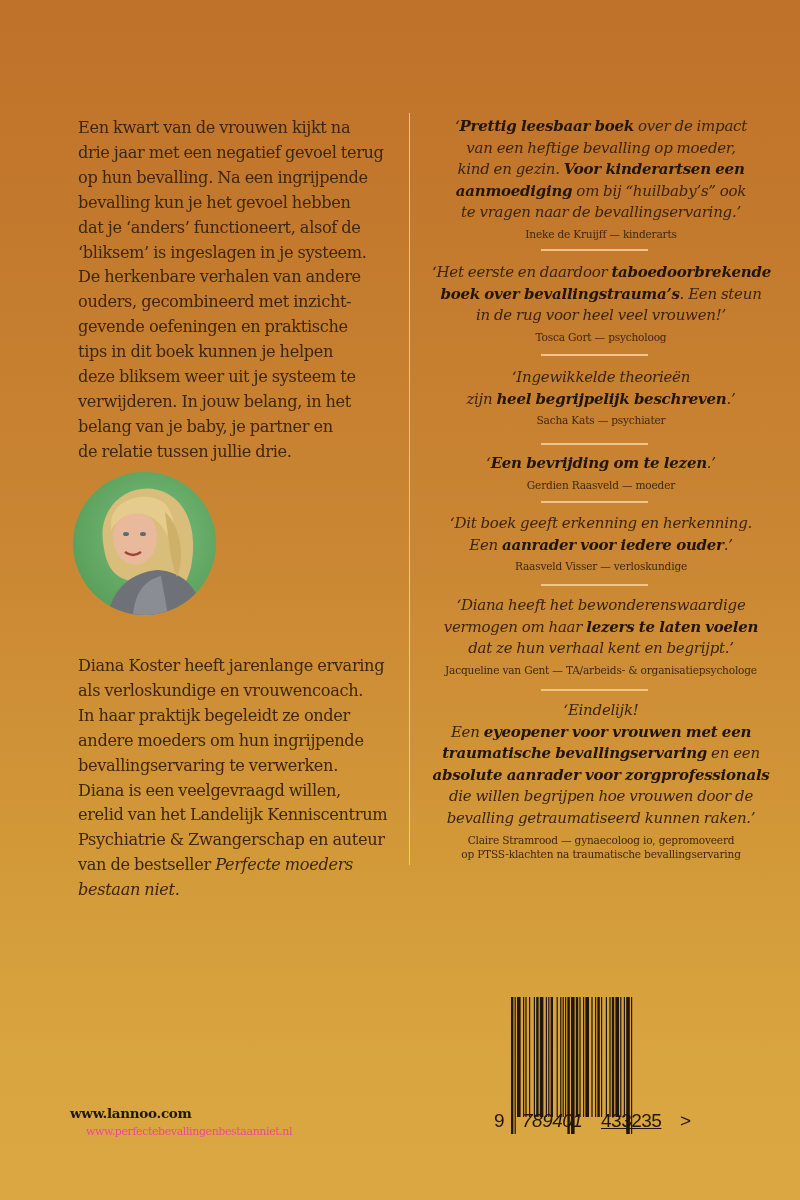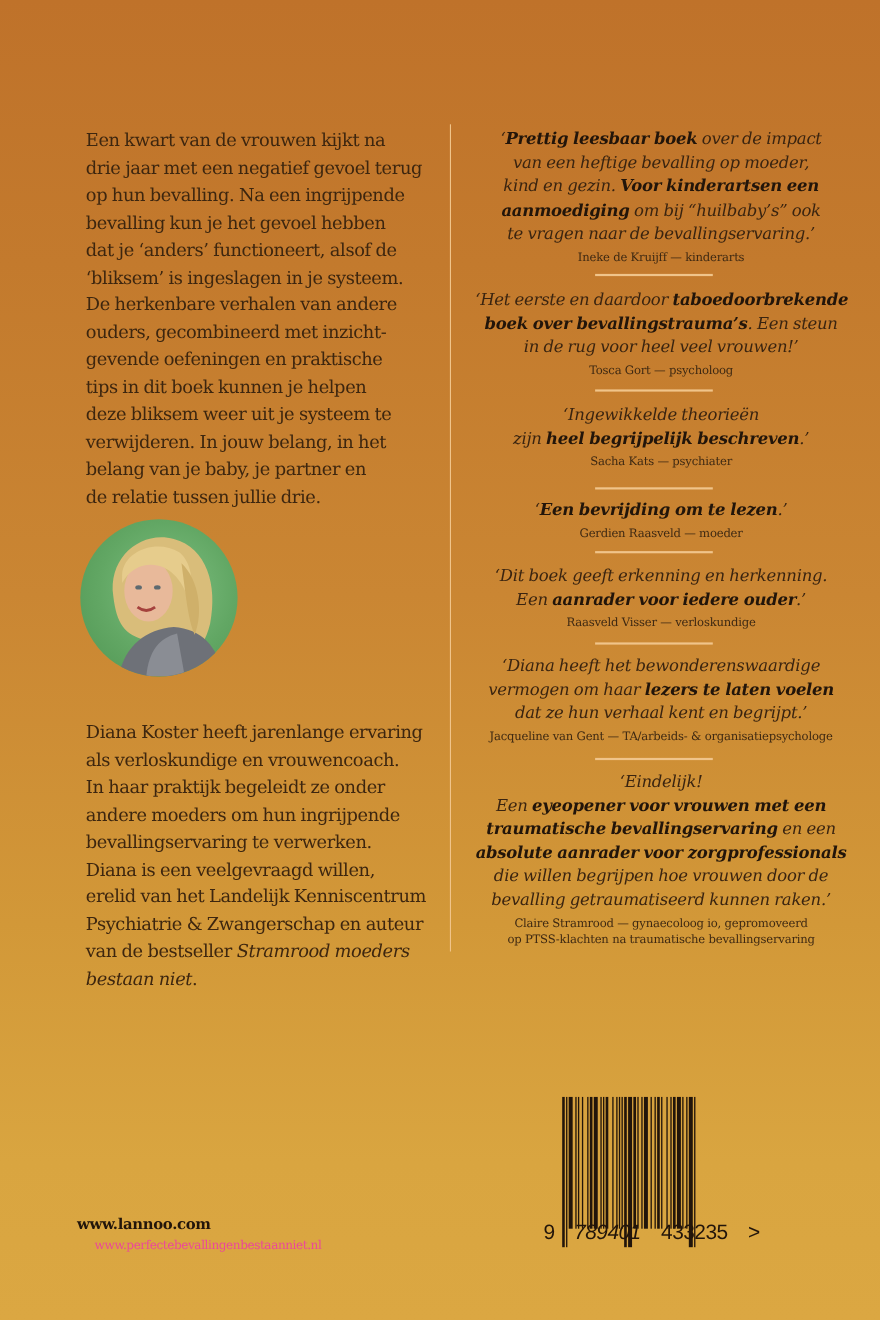--- a/index.html
+++ b/index.html
@@ -99,21 +99,21 @@
 <div class="bio">
   <p class="para">
     <span class="line">Diana Koster heeft jarenlange ervaring</span>
     <span class="line">als verloskundige en vrouwencoach.</span>
     <span class="line">In haar praktijk begeleidt ze onder</span>
     <span class="line">andere moeders om hun ingrijpende</span>
     <span class="line">bevallingservaring te verwerken.</span>
     <span class="line">Diana is een veelgevraagd willen,</span>
     <span class="line">erelid van het Landelijk Kenniscentrum</span>
     <span class="line">Psychiatrie &amp; Zwangerschap en auteur</span>
-    <span class="line"><span>van de bestseller </span><i>Stramrood moeders</i></span>
+    <span class="line"><span>van de bestseller </span><i>Perfecte moeders</i></span>
     <span class="line"><i>bestaan niet</i>.</span>
   </p>
 </div>
 
 <div class="divider-vertical"></div>
 
 <div id="reviews">
     <div class="right-col" style="top: 116px;">
       <div class="quote">
         <span class="line"><span>‘</span><b>Prettig leesbaar boek</b><span> over de impact</span></span>
@@ -230,14 +230,14 @@
     <rect x="98.4" y="0" width="1.2" height="120" fill="#22150a"></rect>
     <rect x="100.8" y="0" width="2.4" height="120" fill="#22150a"></rect>
     <rect x="104.4" y="0" width="3.6" height="120" fill="#22150a"></rect>
     <rect x="109.2" y="0" width="1.2" height="120" fill="#22150a"></rect>
     <rect x="112.8" y="0" width="1.2" height="120" fill="#22150a"></rect>
     <rect x="115.2" y="0" width="3.6" height="137" fill="#22150a"></rect>
     <rect x="120.0" y="0" width="1.2" height="137" fill="#22150a"></rect>
   </svg>
 <div class="barcode-digits" style="left:494px;">9</div>
 <div class="barcode-digits" style="left:522px;font-style:italic;">789401</div>
-<div class="barcode-digits" style="left:601px;">433235</div>
+<div class="barcode-digits" style="left:601px;text-decoration:underline;">433235</div>
 <div class="barcode-digits" style="left:680px;">&gt;</div>
 
 </body></html>

